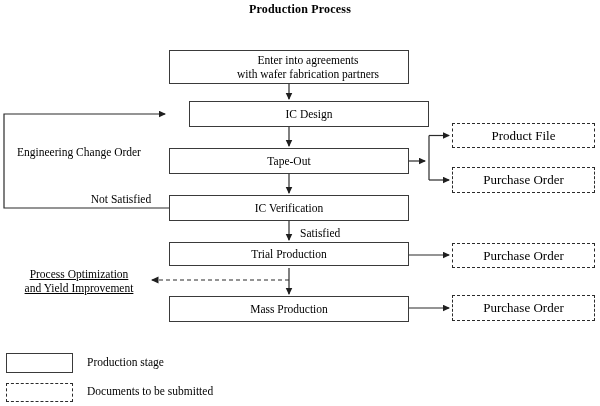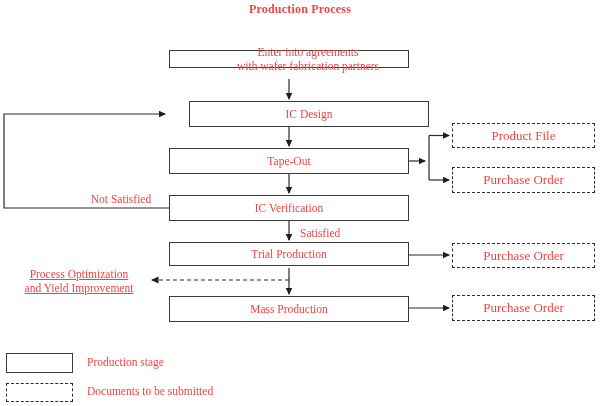--- a/index.html
+++ b/index.html
@@ -1,19 +1,19 @@
 <!DOCTYPE html>
 <html><head>
 <meta charset="utf-8">
 <style>
   html,body{margin:0;padding:0;background:#fff;}
   .canvas{
     position:relative;width:600px;height:406px;background:#ffffff;
     font-family:"Liberation Serif","DejaVu Serif",serif;
-    color:#ef4444;overflow:hidden;
+    color:#000000;overflow:hidden;
   }
   .title{
     position:absolute;left:0;top:2px;width:600px;text-align:center;
     font-weight:bold;font-size:12px;letter-spacing:.2px;
   }
   .stage-box{
     position:absolute;left:169px;width:240px;
     border:1px solid #3a3a3a;background:#fff;
     display:flex;align-items:center;justify-content:center;
     font-size:11.5px;text-align:center;white-space:pre-line;line-height:1.25;
@@ -59,33 +59,34 @@
       <line x1="429" y1="135.5" x2="449" y2="135.5" marker-end="url(#ah)"></line>
       <line x1="429" y1="180" x2="449" y2="180" marker-end="url(#ah)"></line>
 
       <line x1="409" y1="255" x2="449" y2="255" marker-end="url(#ah)"></line>
       <line x1="409" y1="308" x2="449" y2="308" marker-end="url(#ah)"></line>
 
       <line x1="289" y1="280" x2="152" y2="280" stroke-dasharray="4 3" marker-end="url(#ah)"></line>
     </g>
   </svg>
 
-  <div class="stage-box" style="top:50px;height:18px;padding-left:38px;">Enter into agreements
+  <div class="stage-box" style="top:50px;height:34px;padding-left:38px;">Enter into agreements
 with wafer fabrication partners</div>
   <div class="stage-box" style="top:101px;height:26px;margin-left:20px;">IC Design</div>
   <div class="stage-box" style="top:148px;height:26px;">Tape-Out</div>
   <div class="stage-box" style="top:195px;height:26px;">IC Verification</div>
   <div class="stage-box" style="top:242px;height:24px;">Trial Production</div>
   <div class="stage-box" style="top:296px;height:26px;">Mass Production</div>
 
   <div class="doc-box" style="top:123px;height:25px;">Product File</div>
   <div class="doc-box" style="top:167px;height:26px;">Purchase Order</div>
   <div class="doc-box" style="top:243px;height:25px;">Purchase Order</div>
   <div class="doc-box" style="top:295px;height:26px;">Purchase Order</div>
 
+  <div class="annot" style="left:8px;top:145px;width:142px;text-align:center;">Engineering Change Order</div>
   <div class="annot" style="left:85px;top:192px;width:72px;text-align:center;">Not Satisfied</div>
   <div class="annot" style="left:300px;top:226px;">Satisfied</div>
   <div class="annot underlined" style="left:13px;top:267px;width:132px;text-align:center;white-space:pre-line;">Process Optimization
 and Yield Improvement</div>
 
   <div class="legend-box" style="top:353px;height:20px;border:1px solid #3a3a3a;"></div>
   <div class="legend-label" style="top:356px;">Production stage</div>
   <div class="legend-box" style="top:383px;height:19px;border:1px dashed #2b2b2b;"></div>
   <div class="legend-label" style="top:385px;">Documents to be submitted</div>
 

